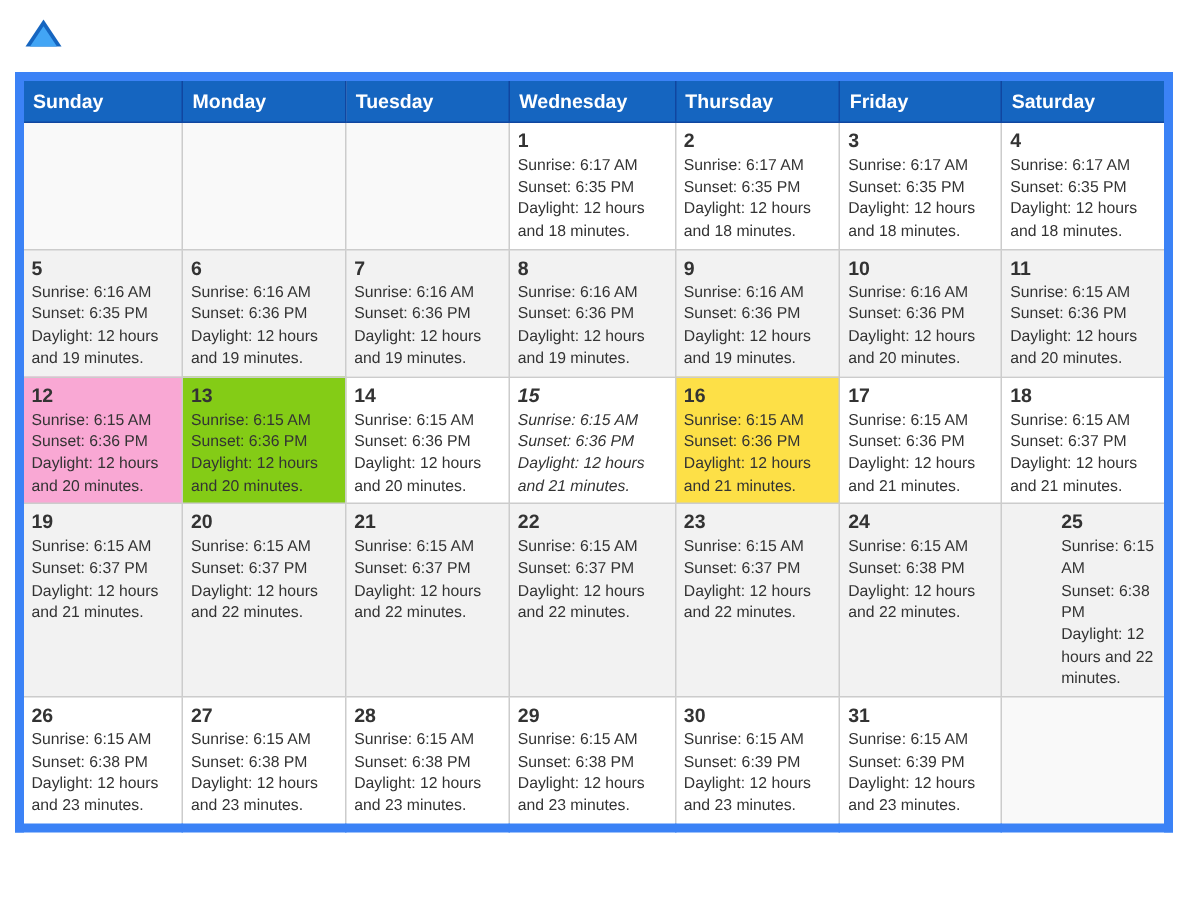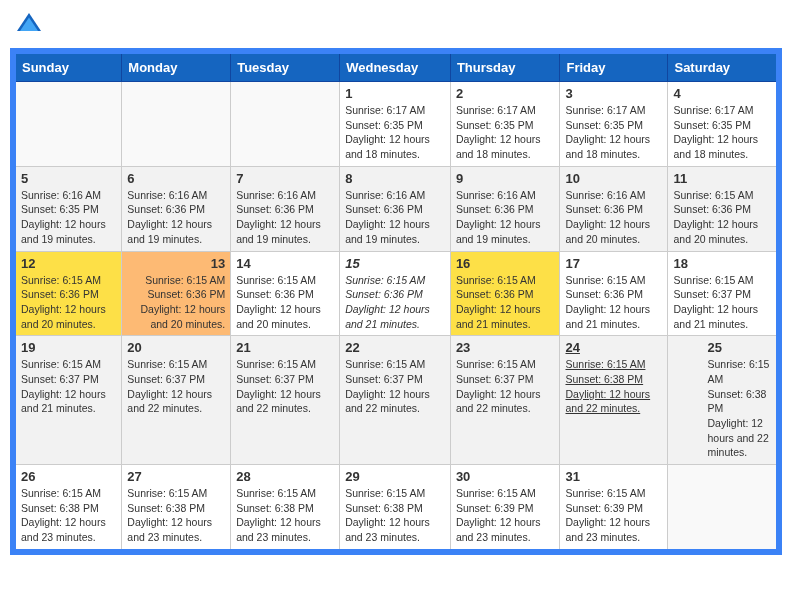--- a/index.html
+++ b/index.html
@@ -179,25 +179,25 @@
         <td style="background: rgb(242, 242, 242);">
           <span class="day-number">10</span>
           <div class="day-info">Sunrise: 6:16 AM<br>Sunset: 6:36 PM<br>Daylight: 12 hours and 20 minutes.</div>
         </td>
         <td style="background: rgb(242, 242, 242);">
           <span class="day-number">11</span>
           <div class="day-info">Sunrise: 6:15 AM<br>Sunset: 6:36 PM<br>Daylight: 12 hours and 20 minutes.</div>
         </td>
       </tr>
       <tr>
-        <td style="background: #fde047;">
+        <td style="background: #f9a8d4;">
           <span class="day-number">12</span>
           <div class="day-info">Sunrise: 6:15 AM<br>Sunset: 6:36 PM<br>Daylight: 12 hours and 20 minutes.</div>
         </td>
-        <td style="background: #fdba74; text-align: right;">
+        <td style="background: #84cc16;">
           <span class="day-number">13</span>
           <div class="day-info">Sunrise: 6:15 AM<br>Sunset: 6:36 PM<br>Daylight: 12 hours and 20 minutes.</div>
         </td>
         <td style="background: rgb(255, 255, 255);">
           <span class="day-number">14</span>
           <div class="day-info">Sunrise: 6:15 AM<br>Sunset: 6:36 PM<br>Daylight: 12 hours and 20 minutes.</div>
         </td>
         <td style="background: rgb(255, 255, 255); font-style: italic;">
           <span class="day-number">15</span>
           <div class="day-info">Sunrise: 6:15 AM<br>Sunset: 6:36 PM<br>Daylight: 12 hours and 21 minutes.</div>
@@ -229,21 +229,21 @@
           <div class="day-info">Sunrise: 6:15 AM<br>Sunset: 6:37 PM<br>Daylight: 12 hours and 22 minutes.</div>
         </td>
         <td style="background: rgb(242, 242, 242);">
           <span class="day-number">22</span>
           <div class="day-info">Sunrise: 6:15 AM<br>Sunset: 6:37 PM<br>Daylight: 12 hours and 22 minutes.</div>
         </td>
         <td style="background: rgb(242, 242, 242);">
           <span class="day-number">23</span>
           <div class="day-info">Sunrise: 6:15 AM<br>Sunset: 6:37 PM<br>Daylight: 12 hours and 22 minutes.</div>
         </td>
-        <td style="background: rgb(242, 242, 242); text-decoration: underline;">
+        <td style="background: rgb(242, 242, 242);">
           <span class="day-number">24</span>
           <div class="day-info">Sunrise: 6:15 AM<br>Sunset: 6:38 PM<br>Daylight: 12 hours and 22 minutes.</div>
         </td>
         <td style="background: rgb(242, 242, 242); padding-left: 39px;">
           <span class="day-number">25</span>
           <div class="day-info">Sunrise: 6:15 AM<br>Sunset: 6:38 PM<br>Daylight: 12 hours and 22 minutes.</div>
         </td>
       </tr>
       <tr>
         <td style="background: rgb(255, 255, 255);">

